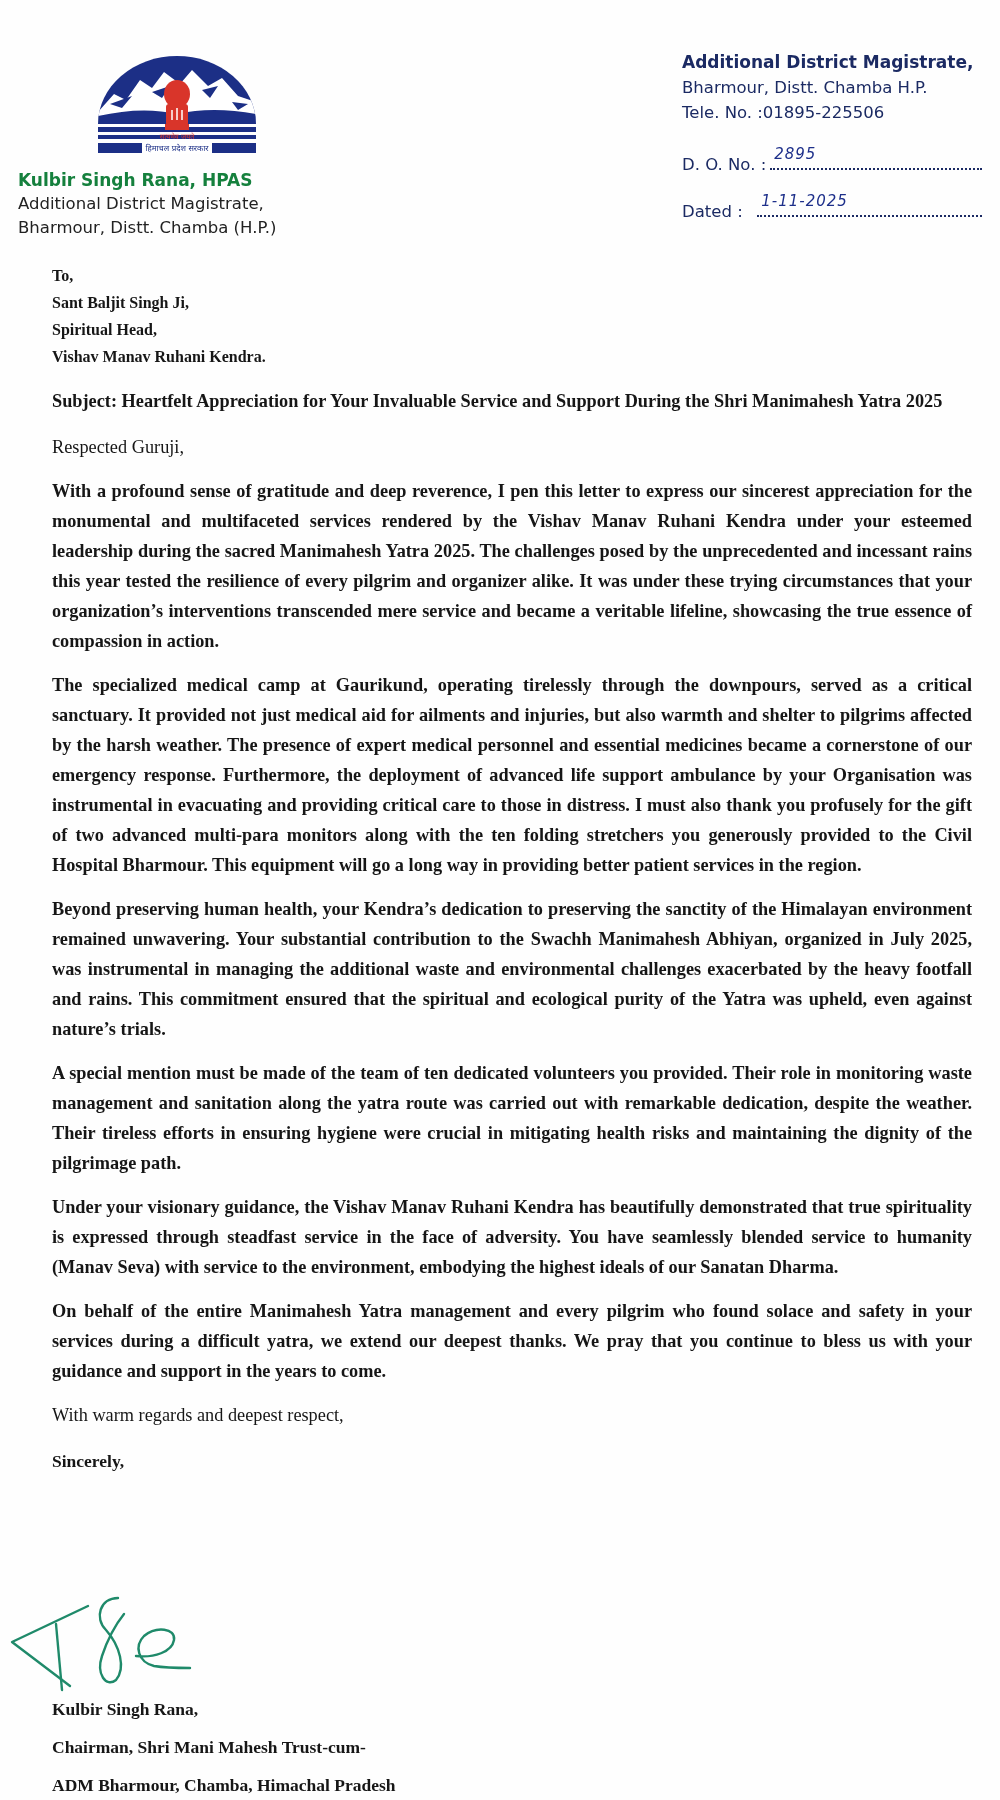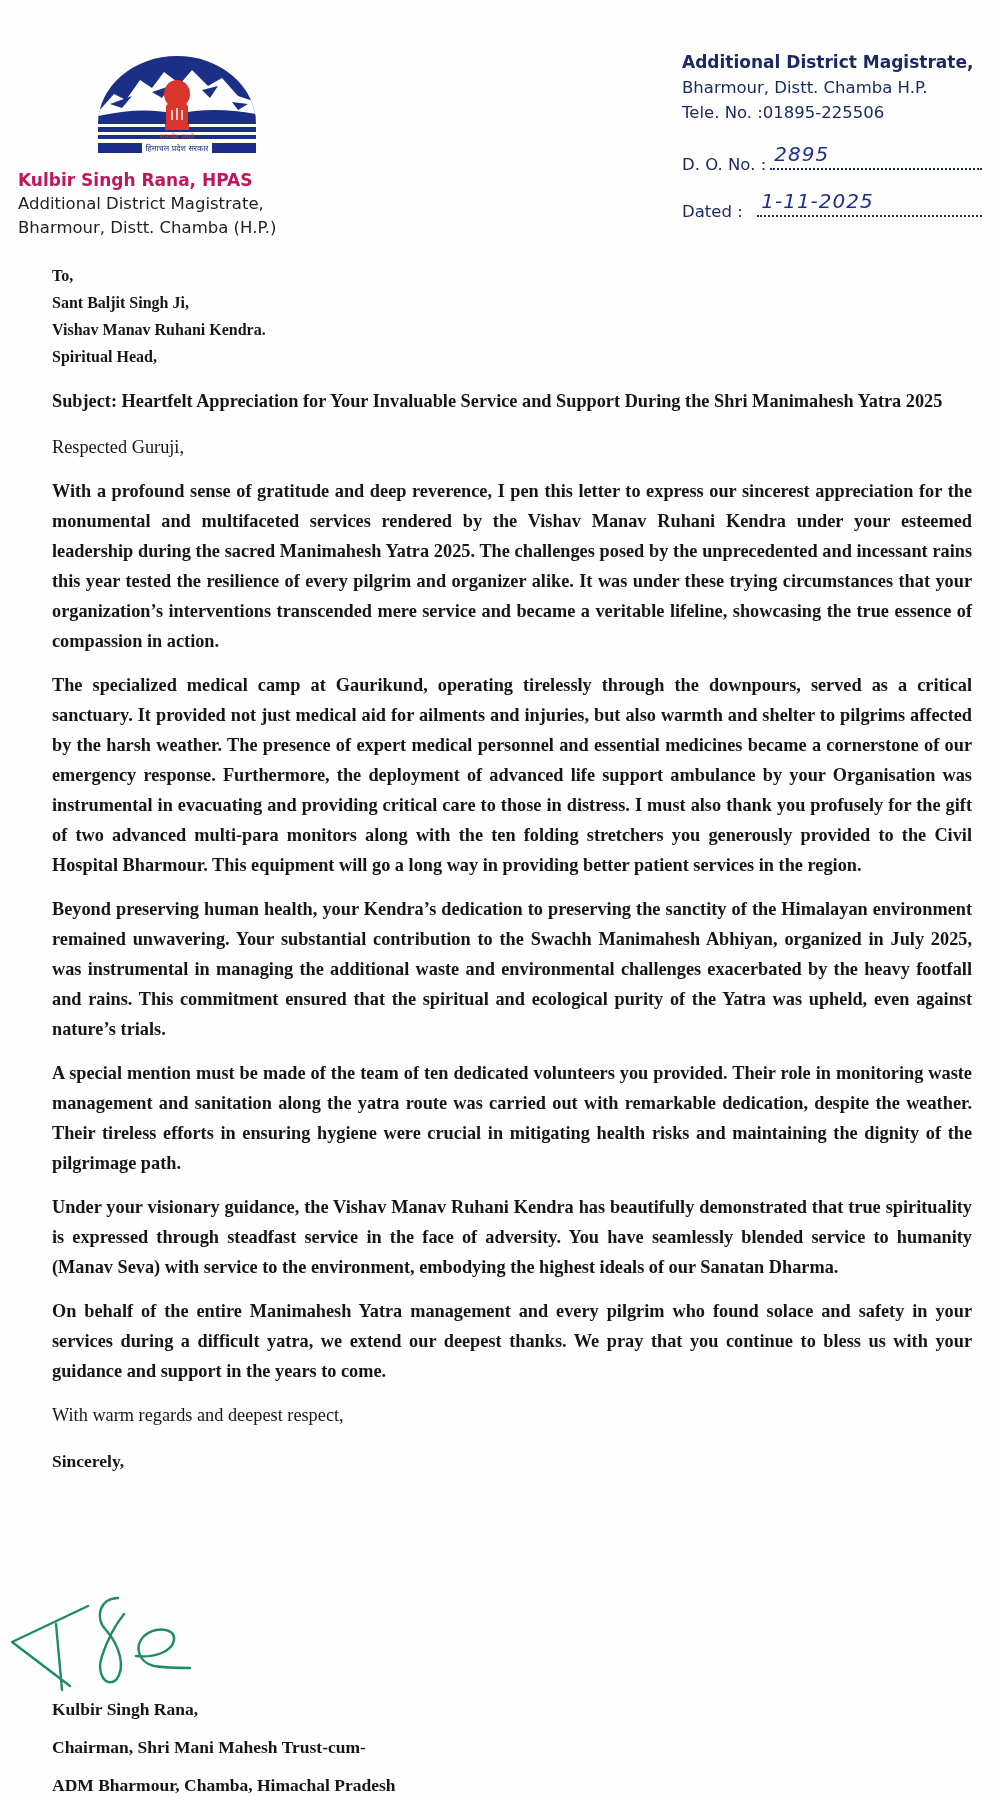--- a/index.html
+++ b/index.html
@@ -2,28 +2,28 @@
 <html><head>
 <meta charset="utf-8">
 <style>
   html, body { margin: 0; padding: 0; background: #ffffff; }
   body { width: 1000px; height: 1800px; position: relative; overflow: hidden; color: #1a1a1a; }
   .page { position: absolute; left: 0; top: 0; width: 1000px; height: 1800px; background: #fefefe; }
 
   
   .logo { position: absolute; left: 92px; top: 50px; width: 170px; height: 108px; }
   .lh-left { position: absolute; left: 18px; top: 168px; font-family: "DejaVu Sans", sans-serif; font-size: 16.5px; line-height: 24px; color: #222; }
-  .lh-left .name { color: #be185d; font-weight: bold; font-size: 17px; }
+  .lh-left .name { color: #15803d; font-weight: bold; font-size: 17px; }
   .lh-right { position: absolute; left: 682px; top: 50px; font-family: "DejaVu Sans", sans-serif; font-size: 16.5px; line-height: 25px; color: #1b2a63; }
   .lh-right .title { font-weight: bold; font-size: 17px; }
   .lh-right .meta-row { margin-top: 25px; display: flex; align-items: baseline; width: 300px; }
   .lh-right .meta-row.second { margin-top: 20px; }
   .lh-right .meta-label { white-space: pre; }
   .lh-right .meta-fill { flex: 1; border-bottom: 2px dotted #1b2a63; margin-left: 4px; position: relative; height: 18px; }
-  .lh-right .handwritten { position: absolute; left: 4px; bottom: 1px; font-family: "DejaVu Sans", sans-serif; font-size: 20px; color: #1d2f8a; font-style: italic; letter-spacing: 1px; }
+  .lh-right .handwritten { position: absolute; left: 4px; bottom: 1px; font-family: "DejaVu Sans", sans-serif; font-size: 15px; color: #1d2f8a; font-style: italic; letter-spacing: 1px; }
 
   
   .letter { position: absolute; left: 52px; top: 262px; width: 920px; font-family: "Liberation Serif", serif; font-size: 18.3px; line-height: 30px; color: #161616; }
   .addr { font-weight: bold; line-height: 27px; font-size: 16px; }
   .subject { font-weight: bold; margin-top: 16px; line-height: 30px; }
   .salutation { margin-top: 16px; }
   .para { margin-top: 14px; text-align: justify; font-weight: bold; }
   .closing { margin-top: 14px; }
   .sincerely { margin-top: 16px; font-weight: bold; font-size: 17.5px; }
 
@@ -82,22 +82,22 @@
       <span class="meta-fill">
         <span class="handwritten">1-11-2025</span>
       </span>
     </div>
   </div>
 
   <div class="letter">
     <div class="addr">
       <div>To,</div>
       <div>Sant Baljit Singh Ji,</div>
+      <div>Spiritual Head,</div>
       <div>Vishav Manav Ruhani Kendra.</div>
-      <div>Spiritual Head,</div>
     </div>
     <div class="subject">Subject: Heartfelt Appreciation for Your Invaluable Service and Support During the Shri Manimahesh Yatra 2025</div>
     <div class="salutation">Respected Guruji,</div>
     <div class="para">With a profound sense of gratitude and deep reverence, I pen this letter to express our sincerest appreciation for the monumental and multifaceted services rendered by the Vishav Manav Ruhani Kendra under your esteemed leadership during the sacred Manimahesh Yatra 2025. The challenges posed by the unprecedented and incessant rains this year tested the resilience of every pilgrim and organizer alike. It was under these trying circumstances that your organization’s interventions transcended mere service and became a veritable lifeline, showcasing the true essence of compassion in action.</div>
     <div class="para">The specialized medical camp at Gaurikund, operating tirelessly through the downpours, served as a critical sanctuary. It provided not just medical aid for ailments and injuries, but also warmth and shelter to pilgrims affected by the harsh weather. The presence of expert medical personnel and essential medicines became a cornerstone of our emergency response. Furthermore, the deployment of advanced life support ambulance by your Organisation was instrumental in evacuating and providing critical care to those in distress. I must also thank you profusely for the gift of two advanced multi-para monitors along with the ten folding stretchers you generously provided to the Civil Hospital Bharmour. This equipment will go a long way in providing better patient services in the region.</div>
     <div class="para">Beyond preserving human health, your Kendra’s dedication to preserving the sanctity of the Himalayan environment remained unwavering. Your substantial contribution to the Swachh Manimahesh Abhiyan, organized in July 2025, was instrumental in managing the additional waste and environmental challenges exacerbated by the heavy footfall and rains. This commitment ensured that the spiritual and ecological purity of the Yatra was upheld, even against nature’s trials.</div>
     <div class="para">A special mention must be made of the team of ten dedicated volunteers you provided. Their role in monitoring waste management and sanitation along the yatra route was carried out with remarkable dedication, despite the weather. Their tireless efforts in ensuring hygiene were crucial in mitigating health risks and maintaining the dignity of the pilgrimage path.</div>
     <div class="para">Under your visionary guidance, the Vishav Manav Ruhani Kendra has beautifully demonstrated that true spirituality is expressed through steadfast service in the face of adversity. You have seamlessly blended service to humanity (Manav Seva) with service to the environment, embodying the highest ideals of our Sanatan Dharma.</div>
     <div class="para">On behalf of the entire Manimahesh Yatra management and every pilgrim who found solace and safety in your services during a difficult yatra, we extend our deepest thanks. We pray that you continue to bless us with your guidance and support in the years to come.</div>
     <div class="closing">With warm regards and deepest respect,</div>

